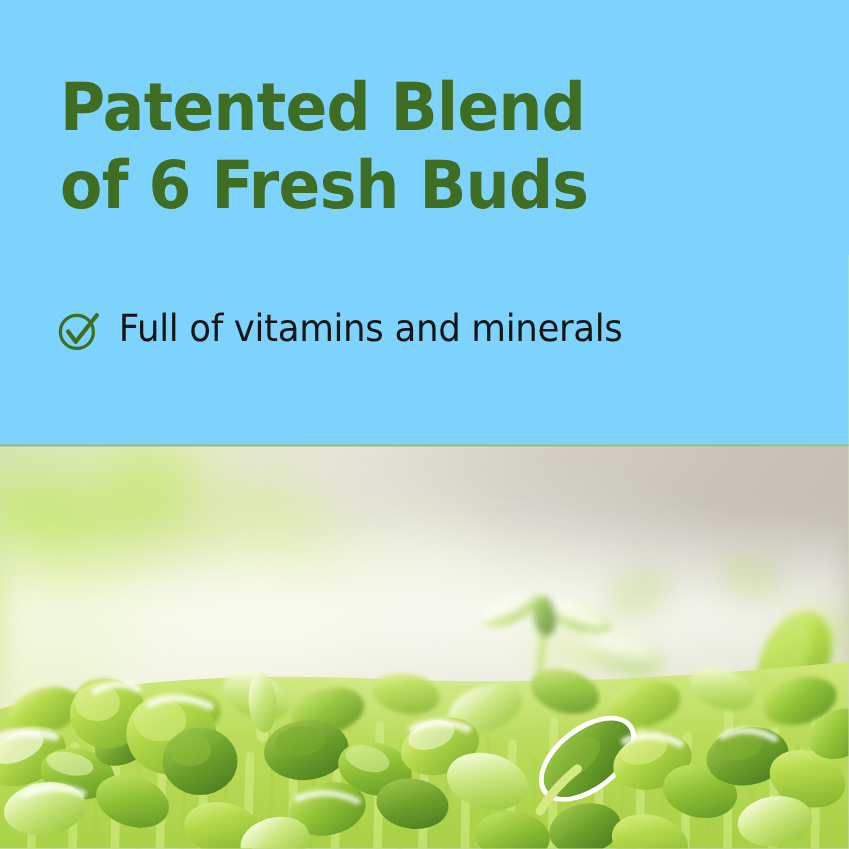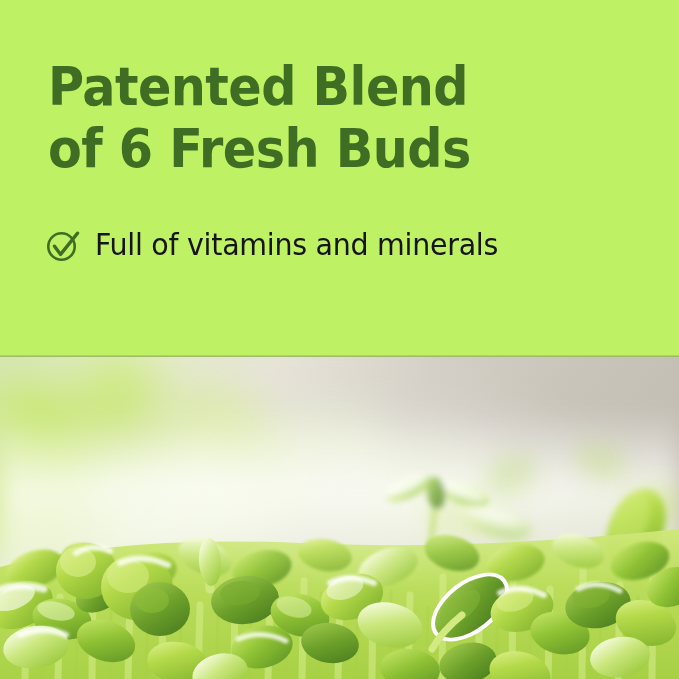--- a/index.html
+++ b/index.html
@@ -9,21 +9,21 @@
   .canvas {
     position:relative;
     width:679px; height:679px;
     overflow:hidden;
   }
 
   
   .panel {
     position:absolute; left:0; top:0;
     width:679px; height:357px;
-    background:#bef264;
+    background:#7dd3fc;
     z-index:5;
   }
   .panel-edge {
     position:absolute; left:0; top:355px;
     width:679px; height:2px;
     background:linear-gradient(to bottom,#b9cf7c,#8f9a6b);
     opacity:.75;
     z-index:6;
   }
 
@@ -40,22 +40,23 @@
     transform-origin:left top;
     white-space:pre-line;
   }
 
   .bullets {
     position:absolute; left:44px; top:214px;
     width:615px;
   }
   .bullet {
     display:flex;
-    align-items:flex-end;
+    align-items:flex-start;
     height:49px;
+    margin-top:32px;
   }
   .check-icon {
     flex:0 0 auto;
     width:40px; height:36px;
     margin-right:11px;
     display:block;
   }
   .bullet-text {
     color:#151515;
     font-family:"DejaVu Sans", sans-serif;

